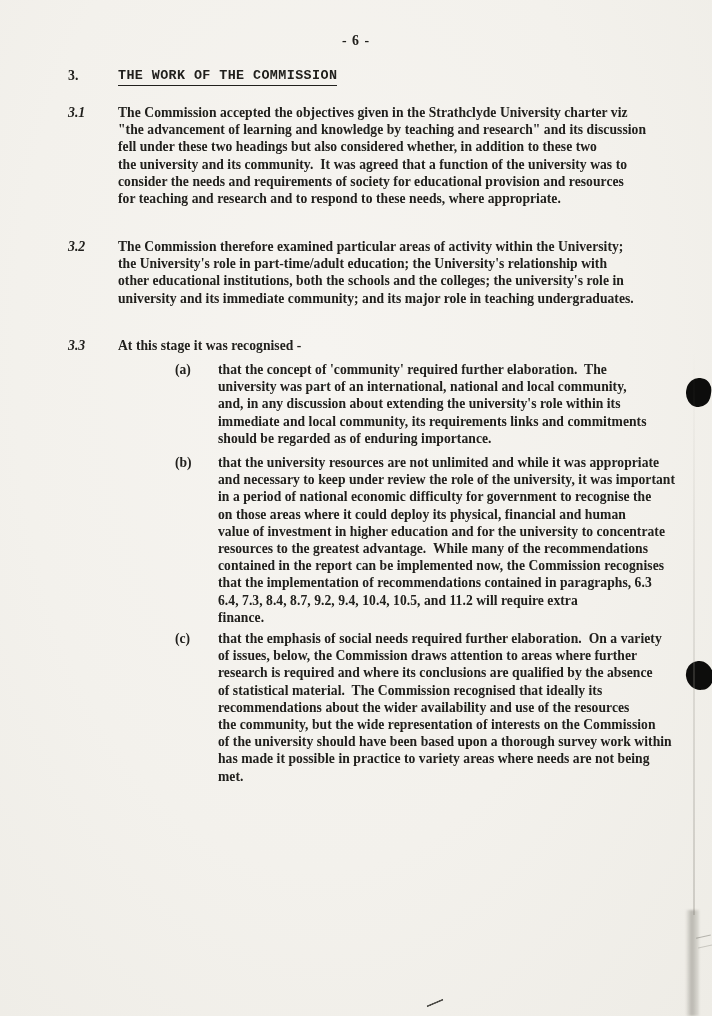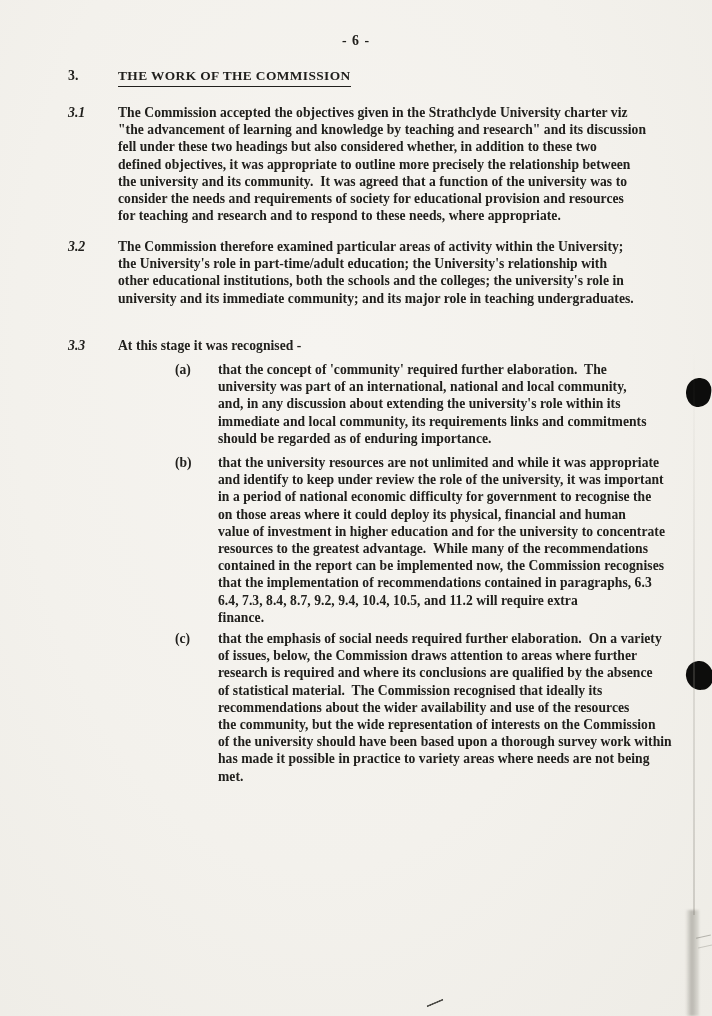--- a/index.html
+++ b/index.html
@@ -30,20 +30,21 @@
   }
   .heading { position: absolute; top: 68px; left: 0; width: 712px; height: 22px; }
   .heading-num { position: absolute; left: 68px; top: 0; font-size: 13.8px; }
   .heading-title {
     position: absolute; left: 118px; top: 0;
     font-size: 13.4px;
     letter-spacing: 0.4px;
     border-bottom: 1.7px solid #21201d;
     padding-bottom: 2px;
     white-space: pre;
+    font-family: Liberation Mono, monospace;
   }
   .section { position: absolute; left: 0; width: 712px; }
   .sec-num { position: absolute; left: 68px; top: 0; font-size: 13.8px; line-height: 17.2px; font-style: italic; }
   .sec-body { position: absolute; left: 118px; top: 0; }
   .subitem { position: absolute; left: 0; width: 712px; }
   .sub-label { position: absolute; left: 175px; top: 0; font-size: 13.6px; line-height: 17.2px; }
   .sub-body { position: absolute; left: 218px; top: 0; }
 
   #sec-31 { top: 104px; }
   #sec-32 { top: 238px; }
@@ -90,21 +91,20 @@
     <span class="heading-title">THE WORK OF THE COMMISSION</span>
   </div>
 
   <div class="section" id="sec-31">
     <div class="sec-num">3.1</div>
     <div class="sec-body">
 
     <div class="line">The Commission accepted the objectives given in the Strathclyde University charter viz</div>
         <div class="line">"the advancement of learning and knowledge by teaching and research" and its discussion</div>
         <div class="line">fell under these two headings but also considered whether, in addition to these two</div>
-        <div class="line">defined objectives, it was appropriate to outline more precisely the relationship between</div>
         <div class="line">the university and its community.  It was agreed that a function of the university was to</div>
         <div class="line">consider the needs and requirements of society for educational provision and resources</div>
         <div class="line">for teaching and research and to respond to these needs, where appropriate.</div>
       </div>
   </div>
 
   <div class="section" id="sec-32">
     <div class="sec-num">3.2</div>
     <div class="sec-body">
 
@@ -133,21 +133,21 @@
         <div class="line">immediate and local community, its requirements links and commitments</div>
         <div class="line">should be regarded as of enduring importance.</div>
       </div>
   </div>
 
   <div class="subitem" id="item-b">
     <div class="sub-label">(b)</div>
     <div class="sub-body">
 
     <div class="line">that the university resources are not unlimited and while it was appropriate</div>
-        <div class="line">and identify to keep under review the role of the university, it was important</div>
+        <div class="line">and necessary to keep under review the role of the university, it was important</div>
         <div class="line">in a period of national economic difficulty for government to recognise the</div>
         <div class="line">on those areas where it could deploy its physical, financial and human</div>
         <div class="line">value of investment in higher education and for the university to concentrate</div>
         <div class="line">resources to the greatest advantage.  While many of the recommendations</div>
         <div class="line">contained in the report can be implemented now, the Commission recognises</div>
         <div class="line">that the implementation of recommendations contained in paragraphs, 6.3</div>
         <div class="line">6.4, 7.3, 8.4, 8.7, 9.2, 9.4, 10.4, 10.5, and 11.2 will require extra</div>
         <div class="line">finance.</div>
       </div>
   </div>

